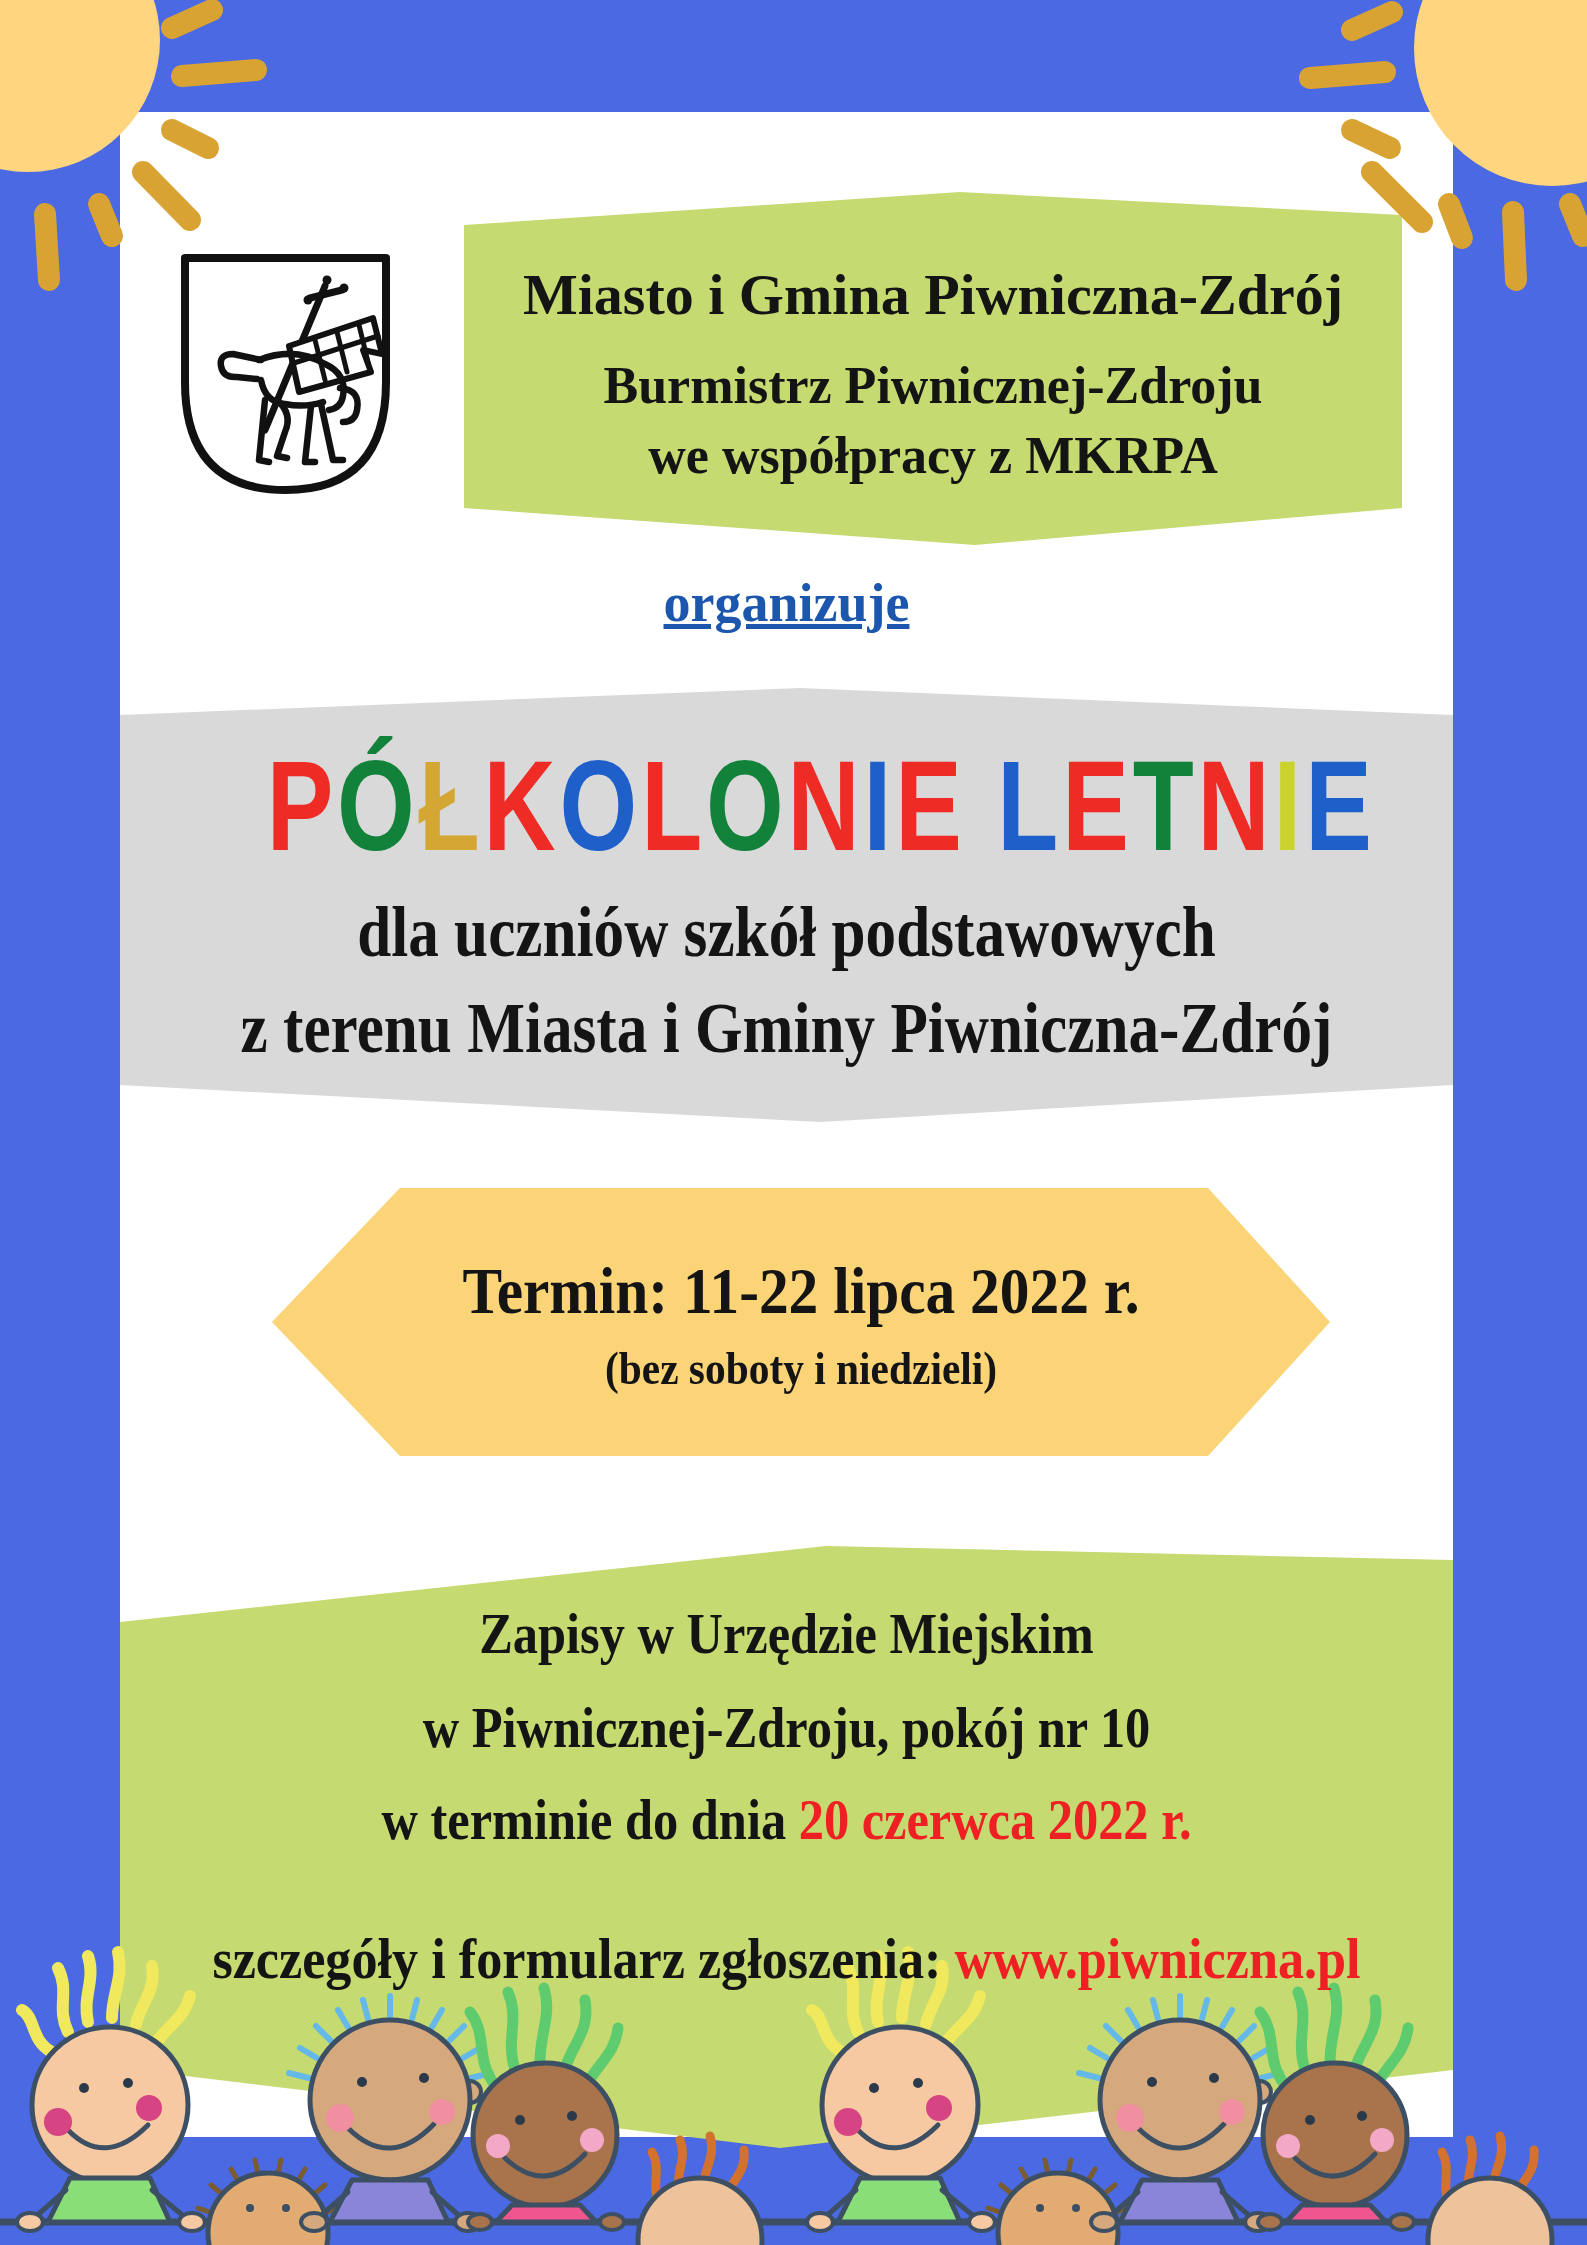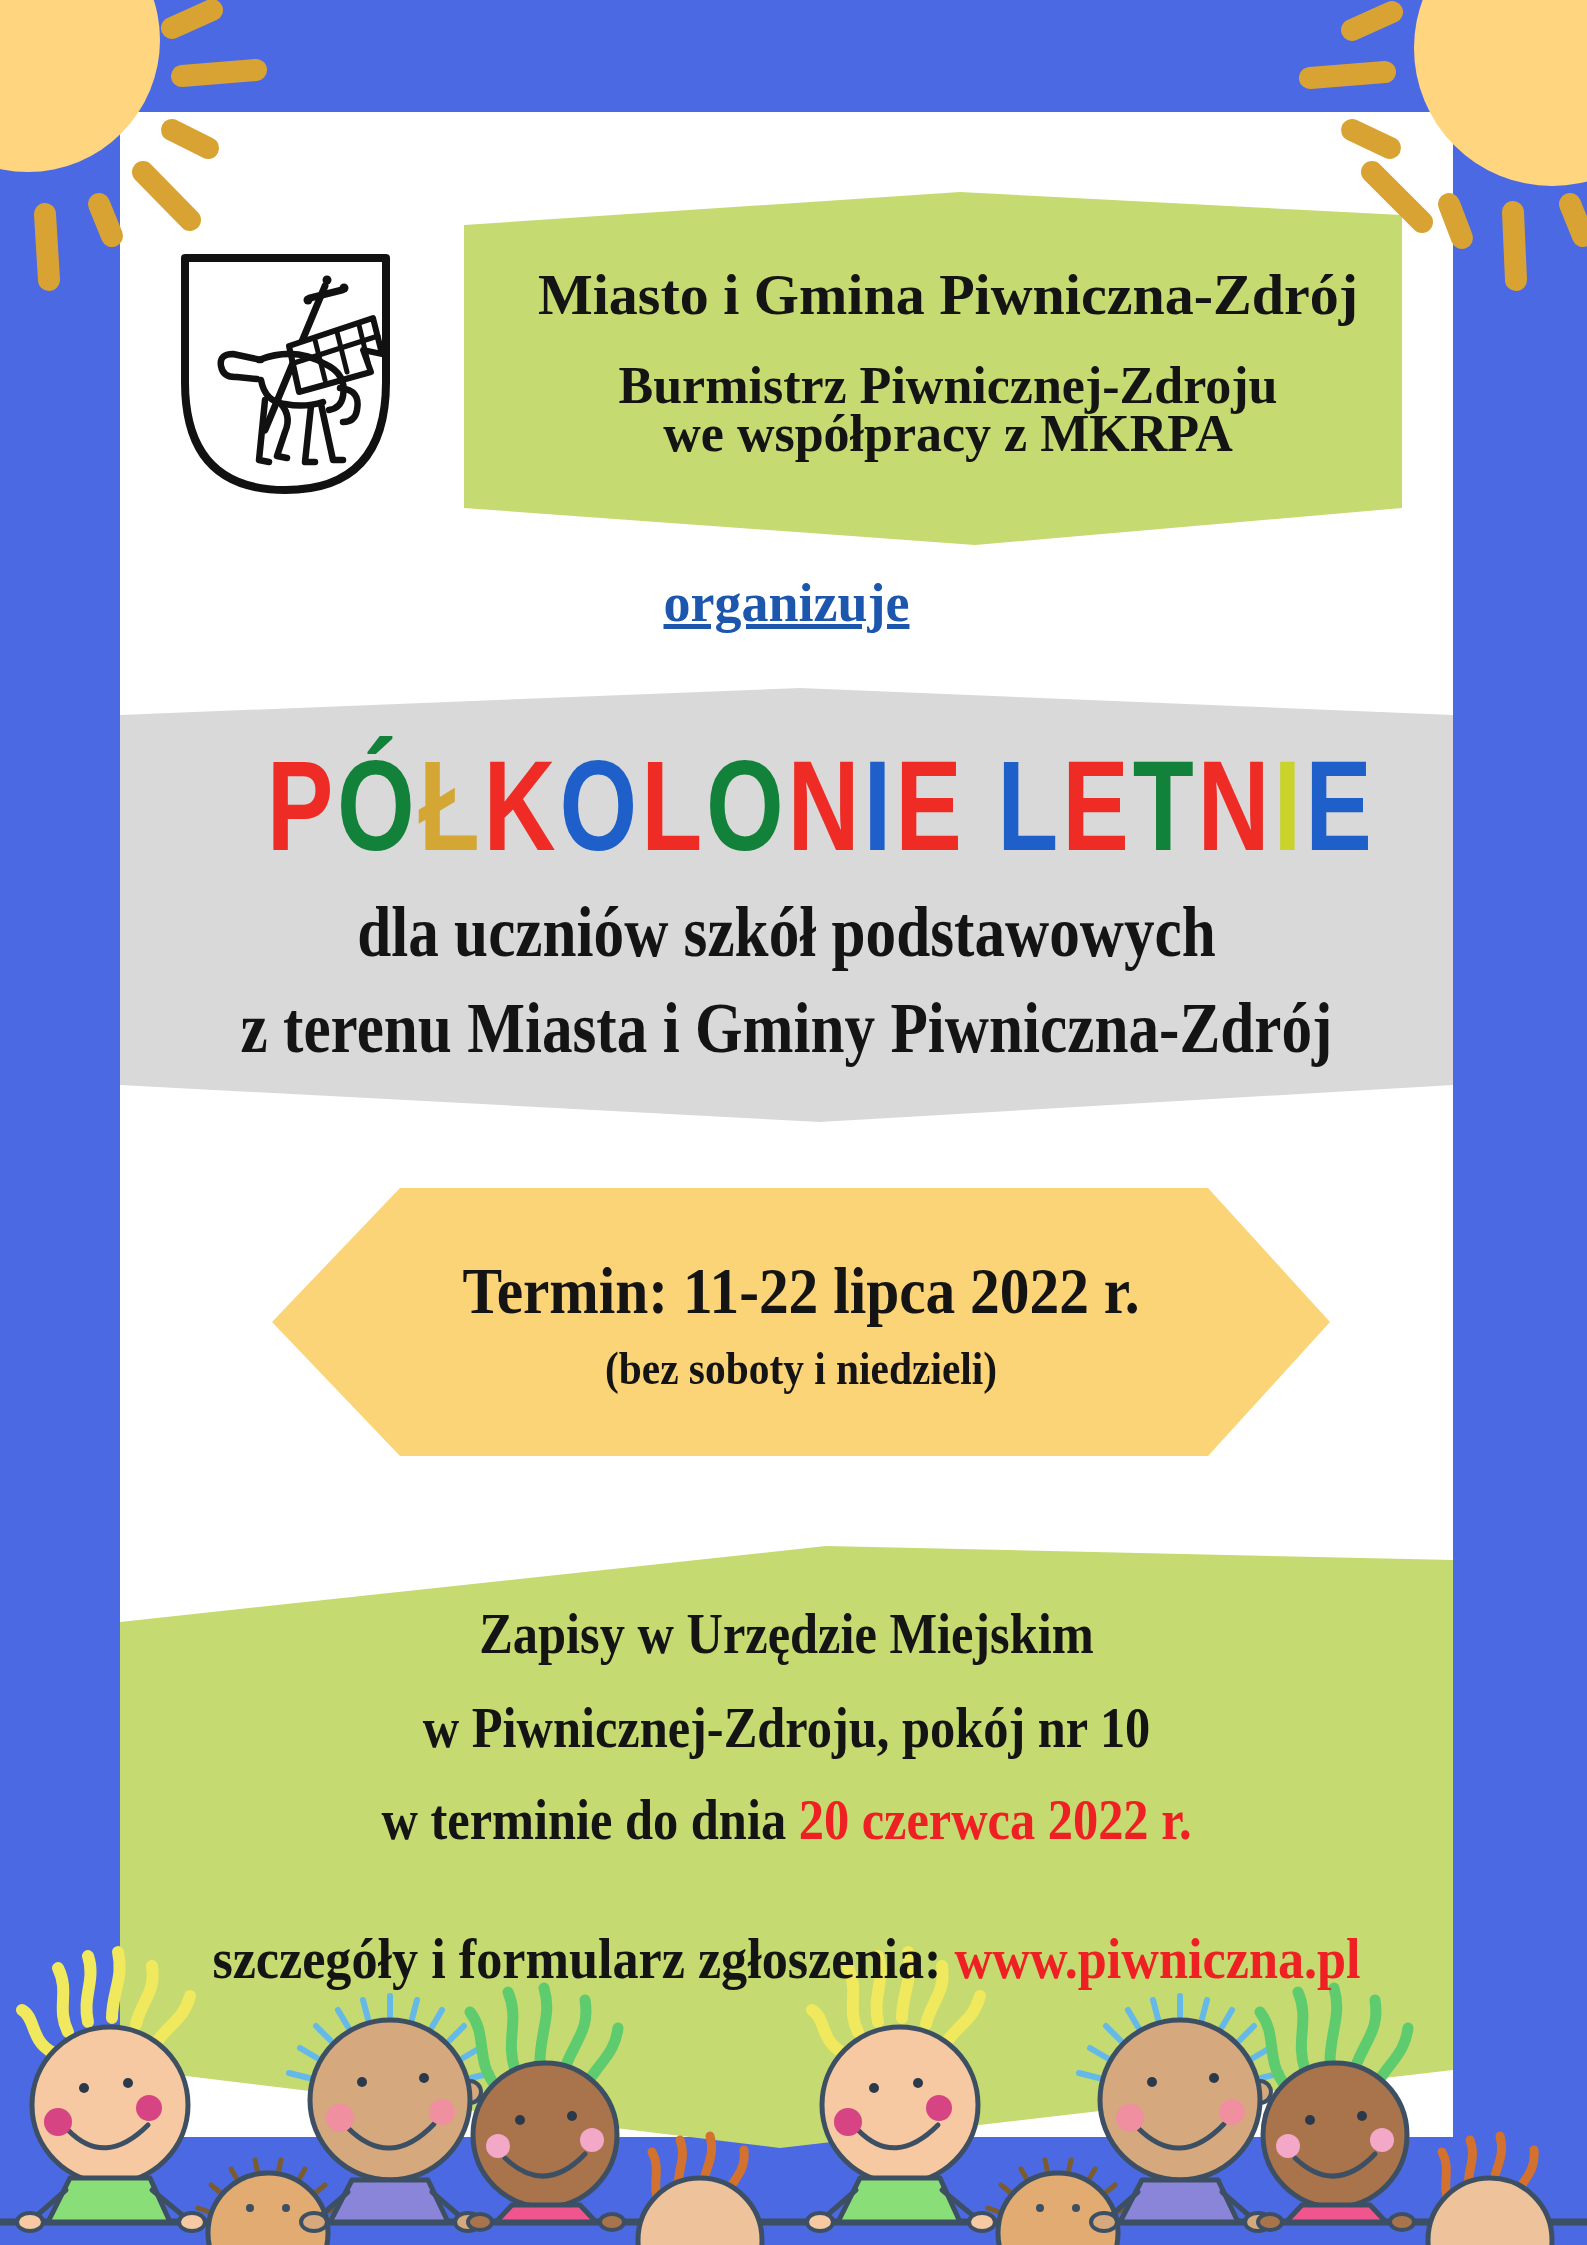--- a/index.html
+++ b/index.html
@@ -6,25 +6,25 @@
     --blue:#4a69e2; --green:#c5da70; --gray:#d9d9d9; --yellow:#fbd478;
     --sun:#ffd67f; --ray:#d9a334; --ink:#141414; --red:#ee2024; --ablue:#1c57ad;
   }
   html,body{margin:0;padding:0;background:#222;}
   .poster{position:relative;width:1587px;height:2245px;background:var(--blue);
           overflow:hidden;font-family:"Liberation Serif",serif;}
   svg.bg{position:absolute;left:0;top:0;}
   .t{position:absolute;text-align:center;font-weight:bold;color:var(--ink);
      white-space:nowrap;transform-origin:50% 50%;line-height:1;}
   .cw{left:120px;width:1333px;}          
-  .cb{left:464px;width:938px;padding-left:15px;}           
+  .cb{left:464px;width:938px;}           
   .ch{left:272px;width:1058px;}          
   .org1{top:266px;font-size:58px;}
   .org2{top:360px;font-size:52px;}
-  .org3{top:408px;font-size:52px;}
+  .org3{top:430px;font-size:52px;}
   .organizes{top:576px;font-size:54px;color:var(--ablue);text-decoration:underline;}
   .title{top:742px;font-size:128px;font-family:"Liberation Sans",sans-serif;
          letter-spacing:5px;transform:scaleX(.78);}
   .sub1{top:896px;font-size:72px;transform:scaleX(.85);}
   .sub2{top:992px;font-size:72px;transform:scaleX(.85);}
   .term1{top:1258px;font-size:66px;transform:scaleX(.9);}
   .term2{top:1346px;font-size:46px;transform:scaleX(.9);}
   .zap1{top:1606px;font-size:56px;transform:scaleX(.9);}
   .zap2{top:1700px;font-size:56px;transform:scaleX(.9);}
   .zap3{top:1792px;font-size:56px;transform:scaleX(.9);}

